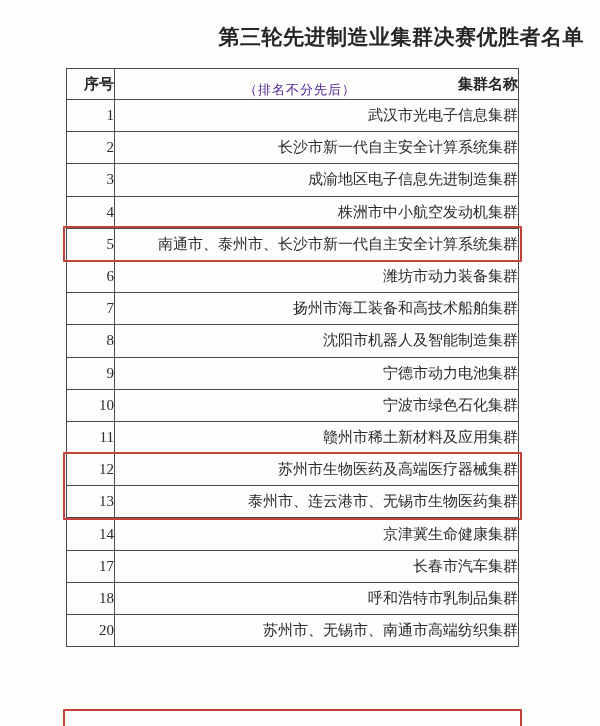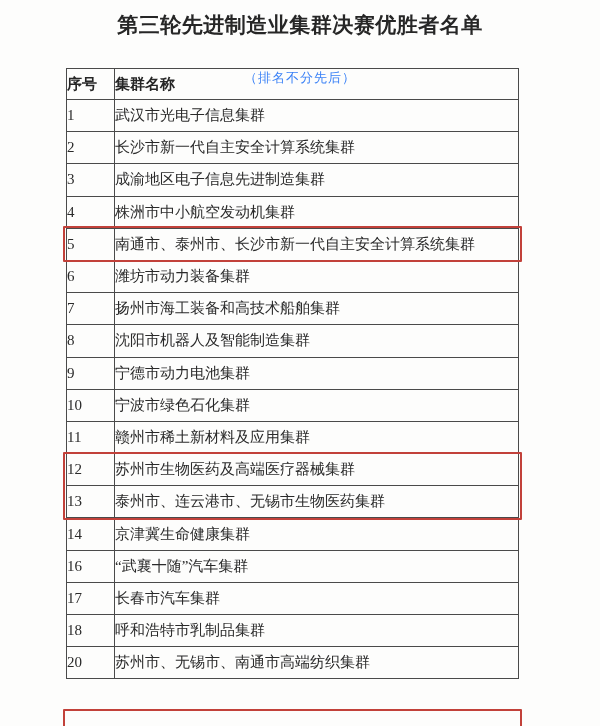--- a/index.html
+++ b/index.html
@@ -9,50 +9,50 @@
     font-family: "Liberation Serif", "DejaVu Serif", serif;
   }
   .page {
     position: relative;
     width: 600px; height: 726px;
     overflow: hidden;
     background: #fdfdfc;
     color: #262626;
   }
   .doc-title {
-    margin: 4px;
+    margin: 16px;
     padding-top: 7px;
-    text-align: center;
+    text-align: right;
     font-family: "Liberation Sans", "DejaVu Sans", sans-serif;
     font-size: 21px;
     font-weight: bold;
     color: #262626;
     letter-spacing: 0.5px;
   }
   .doc-subtitle {
     margin-top: 30px;
     text-align: center;
     font-size: 13px;
-    color: #3b82f6;
+    color: #4c1d95;
     letter-spacing: 1px;
   }
   .table-wrap {
     position: absolute;
     left: 66px;
     top: 68px;
     width: 453px;
   }
   table.winners {
     border-collapse: collapse;
     width: 100%;
     table-layout: fixed;
   }
   table.winners th, table.winners td {
     border: 1px solid #4a4a4a;
-    text-align: left;
+    text-align: right;
     vertical-align: middle;
     padding: 0;
     overflow: hidden;
     white-space: nowrap;
   }
   table.winners th {
     height: 30px;
     font-family: "Liberation Sans", "DejaVu Sans", sans-serif;
     font-size: 15px;
     font-weight: bold;
@@ -146,24 +146,20 @@
           </tr>
           <tr>
             <td class="row-no">13</td>
             <td>泰州市、连云港市、无锡市生物医药集群</td>
           </tr>
           <tr>
             <td class="row-no">14</td>
             <td>京津冀生命健康集群</td>
           </tr>
           <tr>
-            <td class="row-no">16</td>
-            <td>“武襄十随”汽车集群</td>
-          </tr>
-          <tr>
             <td class="row-no">17</td>
             <td>长春市汽车集群</td>
           </tr>
           <tr>
             <td class="row-no">18</td>
             <td>呼和浩特市乳制品集群</td>
           </tr>
           <tr>
             <td class="row-no">20</td>
             <td>苏州市、无锡市、南通市高端纺织集群</td>

